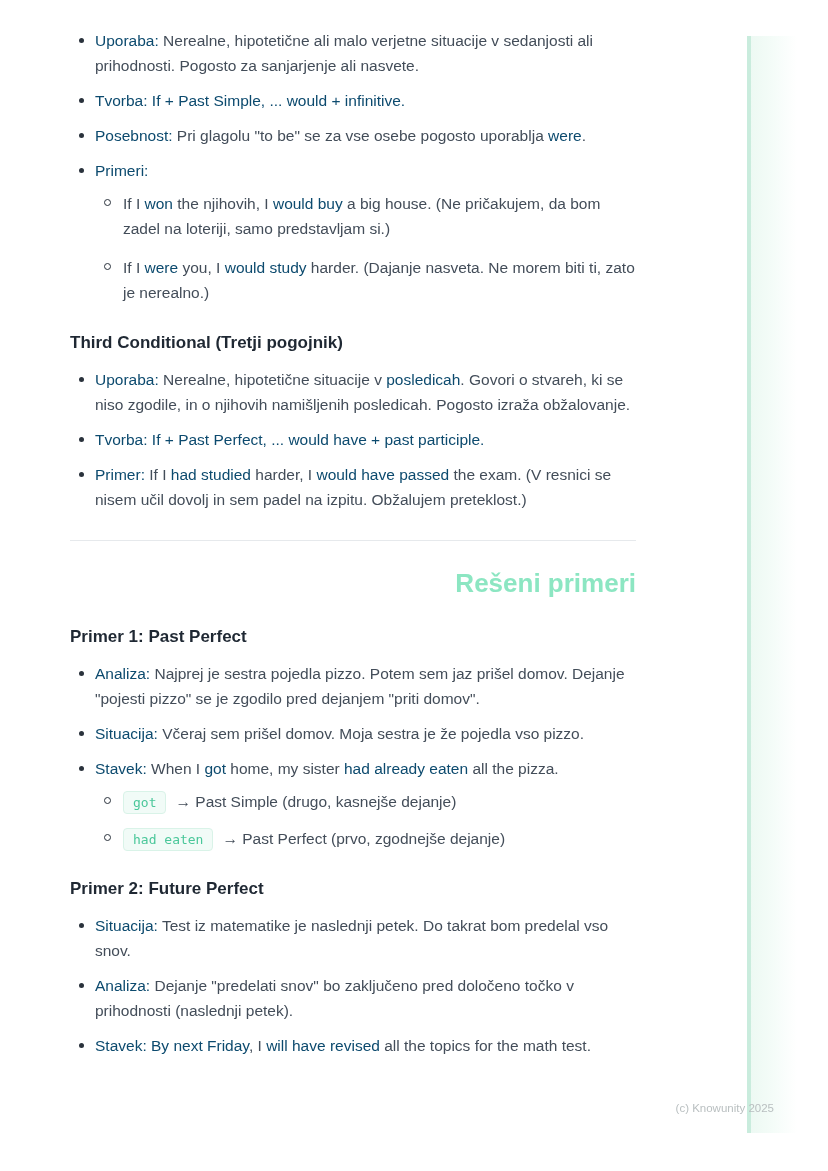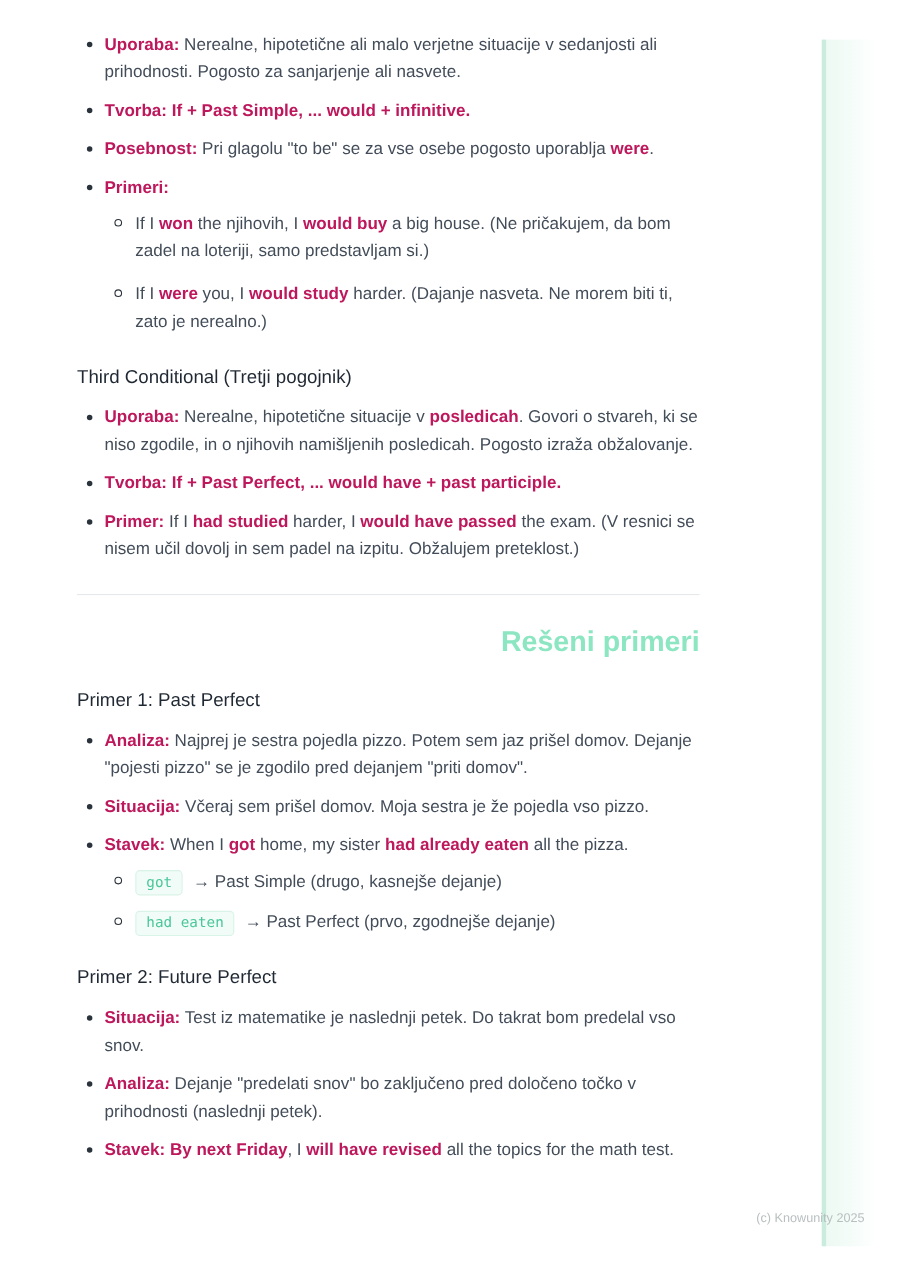--- a/index.html
+++ b/index.html
@@ -19,28 +19,28 @@
     pointer-events:none;
   }
   .edge-line {
     position:absolute; left:747px; top:36px; width:4px; height:1097px;
     background:#c9ecdd;
   }
   .content {
     position:absolute; left:70px; top:28px; width:566px;
     color:#434d59; font-size:15.5px; line-height:25px;
   }
-  .b { font-weight:700; color:#be185d; }
+  .b { font-weight:400; color:#0c4a6e; }
   h2.green {
     font-size:26px; line-height:32px; font-weight:700; color:#8ce6c2;
     margin:26px 0 6px 0;
     text-align:right;
   }
   h3.sub {
-    font-size:17px; line-height:24px; font-weight:400; color:#1f2833;
+    font-size:17px; line-height:24px; font-weight:700; color:#1f2833;
     margin:26px 0 12px 0;
   }
   ul.l1 { list-style:none; margin:0 0 4px 0; }
   ul.l1 > li { position:relative; padding-left:25px; margin-bottom:10px; }
   ul.l1 > li::before {
     content:""; position:absolute; left:9px; top:10px;
     width:5px; height:5px; border-radius:50%; background:#2a323c;
   }
   ul.l2 { list-style:none; margin:3px 0 0 0; }
   ul.l2 > li { position:relative; padding-left:28px; margin-top:8px; margin-bottom:14px; }
@@ -56,21 +56,21 @@
   .code {
     display:inline-block;
     font-family:"DejaVu Sans Mono","Liberation Mono",monospace;
     font-size:13px; line-height:17px;
     color:#4ac79a; background:#f1fbf7;
     border:1px solid #d9f3e8; border-radius:4px;
     padding:2px 9px; margin-right:9px;
     vertical-align:baseline;
   }
   .footer {
-    position:absolute; top:1101px; right:42px;
+    position:absolute; top:1101px; right:54px;
     font-size:11.5px; line-height:14px; color:#b9bfc0;
   }
 </style>
 </head>
 <body>
 
 <div class="page">
 
   <div class="edge-fill"></div>
   <div class="edge-line"></div>

